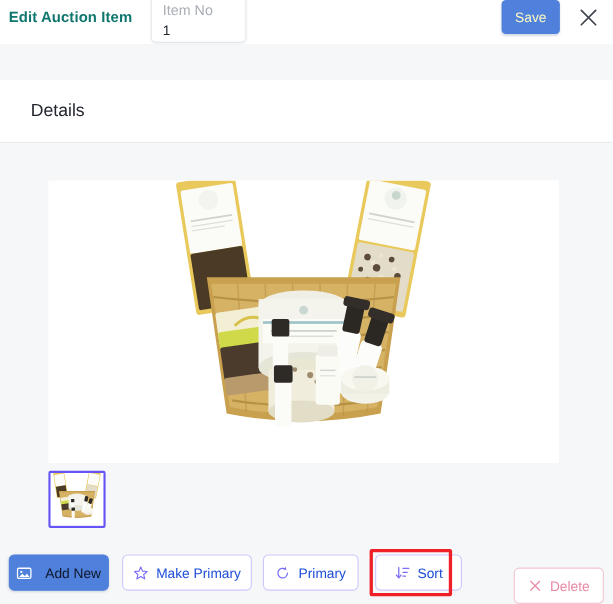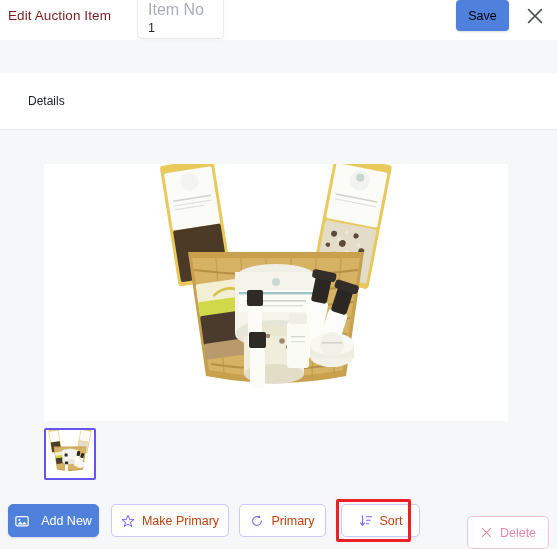--- a/index.html
+++ b/index.html
@@ -29,40 +29,40 @@
     background: #ffffff;
     display: flex;
     align-items: center;
   }
 
   .header-title {
     position: absolute;
     left: 8px;
     top: 8px;
     font-size: 13.5px;
-    font-weight: normal;
-    color: #7f1d1d;
+    font-weight: bold;
+    color: #0f766e;
     letter-spacing: 0.1px;
   }
 
   
   .itemno-field {
     position: absolute;
     left: 138px;
     top: -14px;
     width: 85px;
     height: 52px;
     background: #ffffff;
     border-radius: 4px;
     box-shadow: 0 1px 3px rgba(20,25,40,0.10), 0 0 0 1px rgba(20,25,40,0.045);
     padding: 4px 10px 0 10px;
   }
   .itemno-label {
     display: block;
-    font-size: 16px;
+    font-size: 13px;
     color: #a9adb6;
     line-height: 16px;
     margin-top: 12px;
   }
   .itemno-value {
     display: block;
     font-size: 12.5px;
     color: #1f242b;
     line-height: 18px;
     margin-top: 1px;
@@ -74,21 +74,21 @@
     width: 100%;
   }
 
   .save-btn {
     position: absolute;
     right: 48px;
     top: 0px;
     width: 53px;
     height: 31px;
     background: #4f80db;
-    color: #000000;
+    color: #fef9c3;
     border: none;
     border-radius: 4px;
     font-size: 12.5px;
     font-family: "Liberation Sans", sans-serif;
     cursor: pointer;
     display: flex;
     align-items: center;
     justify-content: center;
     box-shadow: 0 1px 2px rgba(30,60,120,0.18);
   }
@@ -120,21 +120,21 @@
     display: flex;
     align-items: flex-start;
     padding-left: 12px;
   }
   .tab {
     position: relative;
     height: 56px;
     display: flex;
     align-items: center;
     padding: 0 16px;
-    font-size: 12px;
+    font-size: 16px;
     cursor: pointer;
     background: transparent;
     border: none;
     font-family: "Liberation Sans", sans-serif;
     text-align: center;
   }
   .tab.inactive { color: #20242c; font-weight: normal; }
   .tab.active   { color: #6553f5; }
   .tab.active .tab-underline {
     position: absolute;
@@ -212,27 +212,27 @@
     white-space: nowrap;
     padding: 0 12px;
     background: #ffffff;
   }
   .btn svg { display: block; flex: 0 0 auto; }
 
   .btn-primary {
     left: 8px; top: 8px;
     width: 91px;
     background: #4f80db;
-    color: #ffffff;
+    color: #0f172a;
     border: 1px solid #4f80db;
     box-shadow: 0 1px 2px rgba(30,60,120,0.16);
     gap: 12px;
   }
   .btn-outline {
-    color: #c2410c;
+    color: #1d4ed8;
     border: 1px solid #cdc7fb;
   }
   .btn-make-primary { left: 111px; top: 8px; width: 118px; }
   .btn-refresh      { left: 239px; top: 8px; width: 87px; }
   .btn-sort         { left: 341px; top: 8px; width: 79px; }
   .btn-danger {
     right: 8px; top: 8px;
     width: 82px;
     color: #e88aa4;
     border: 1px solid #f3c5d2;

